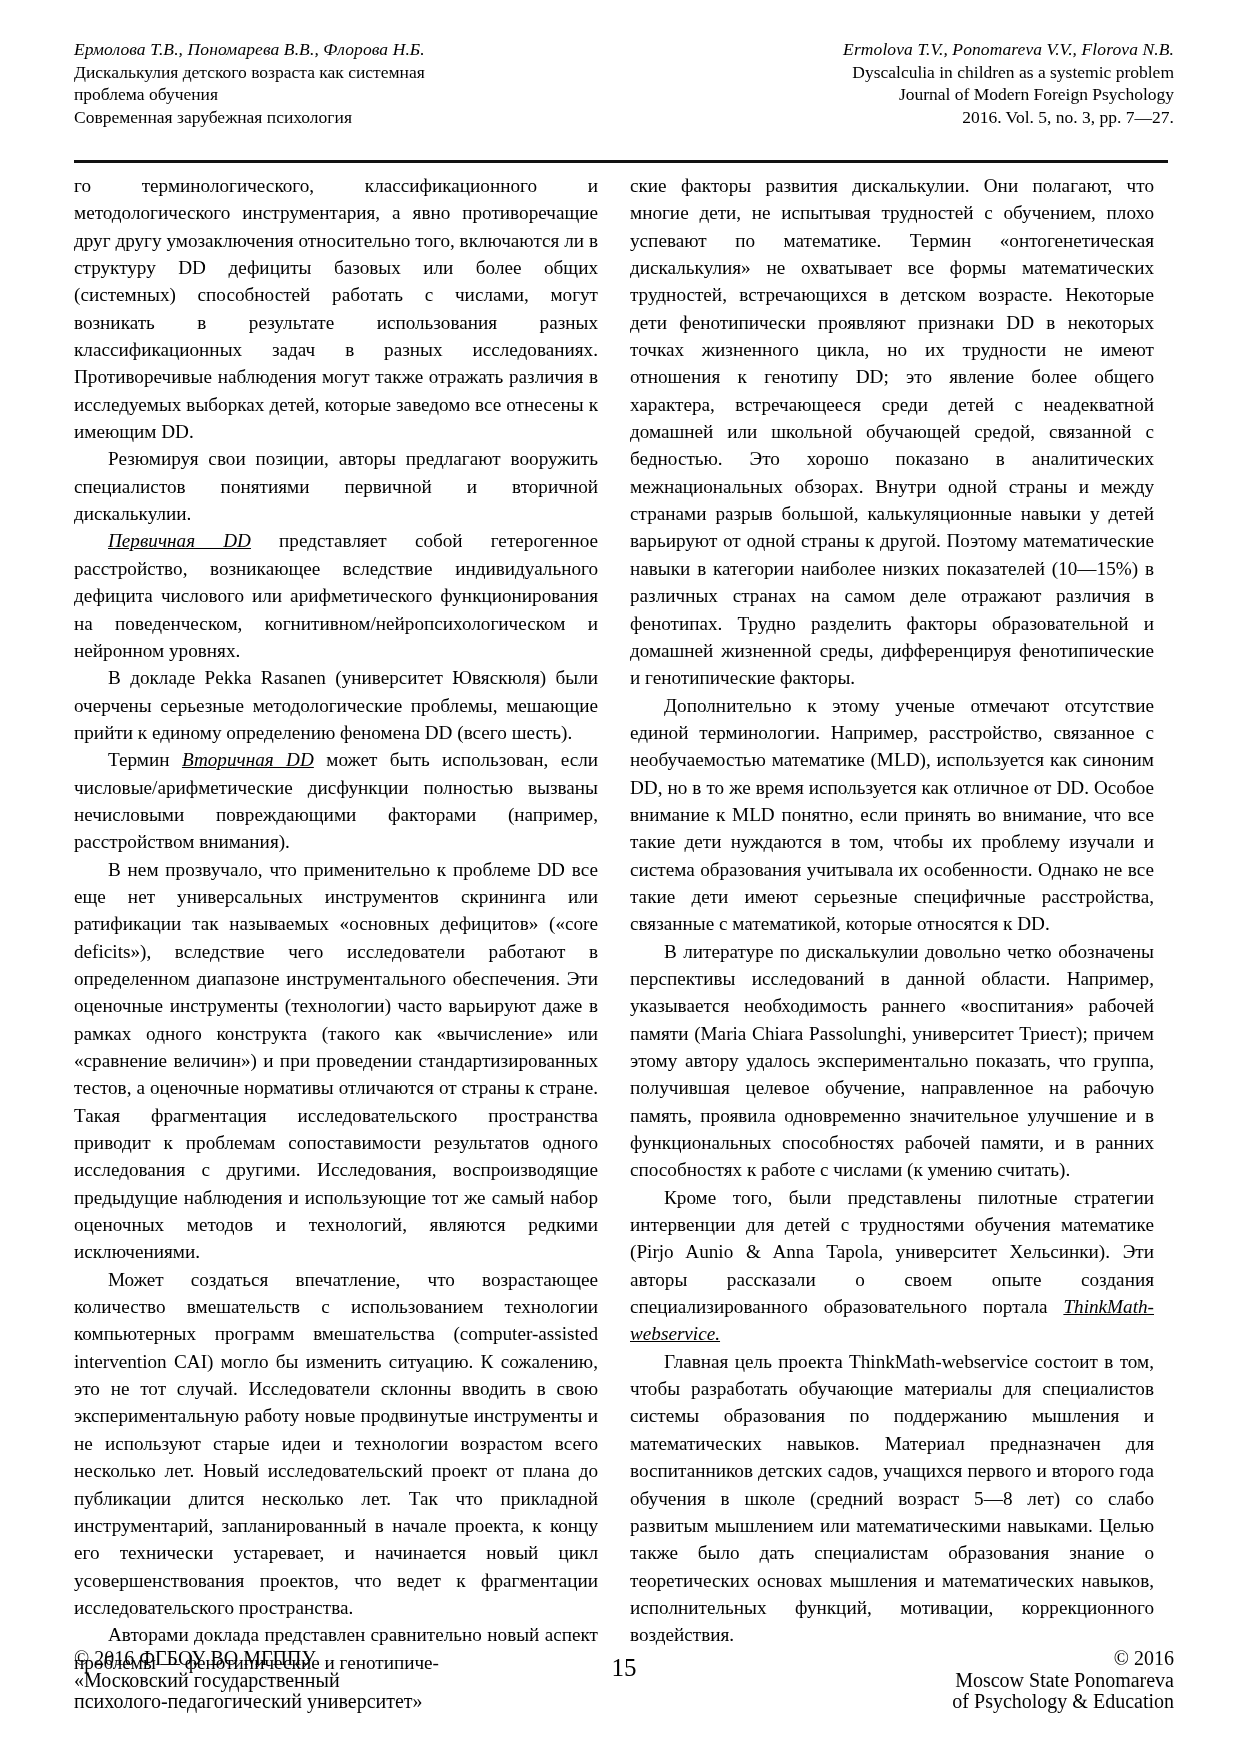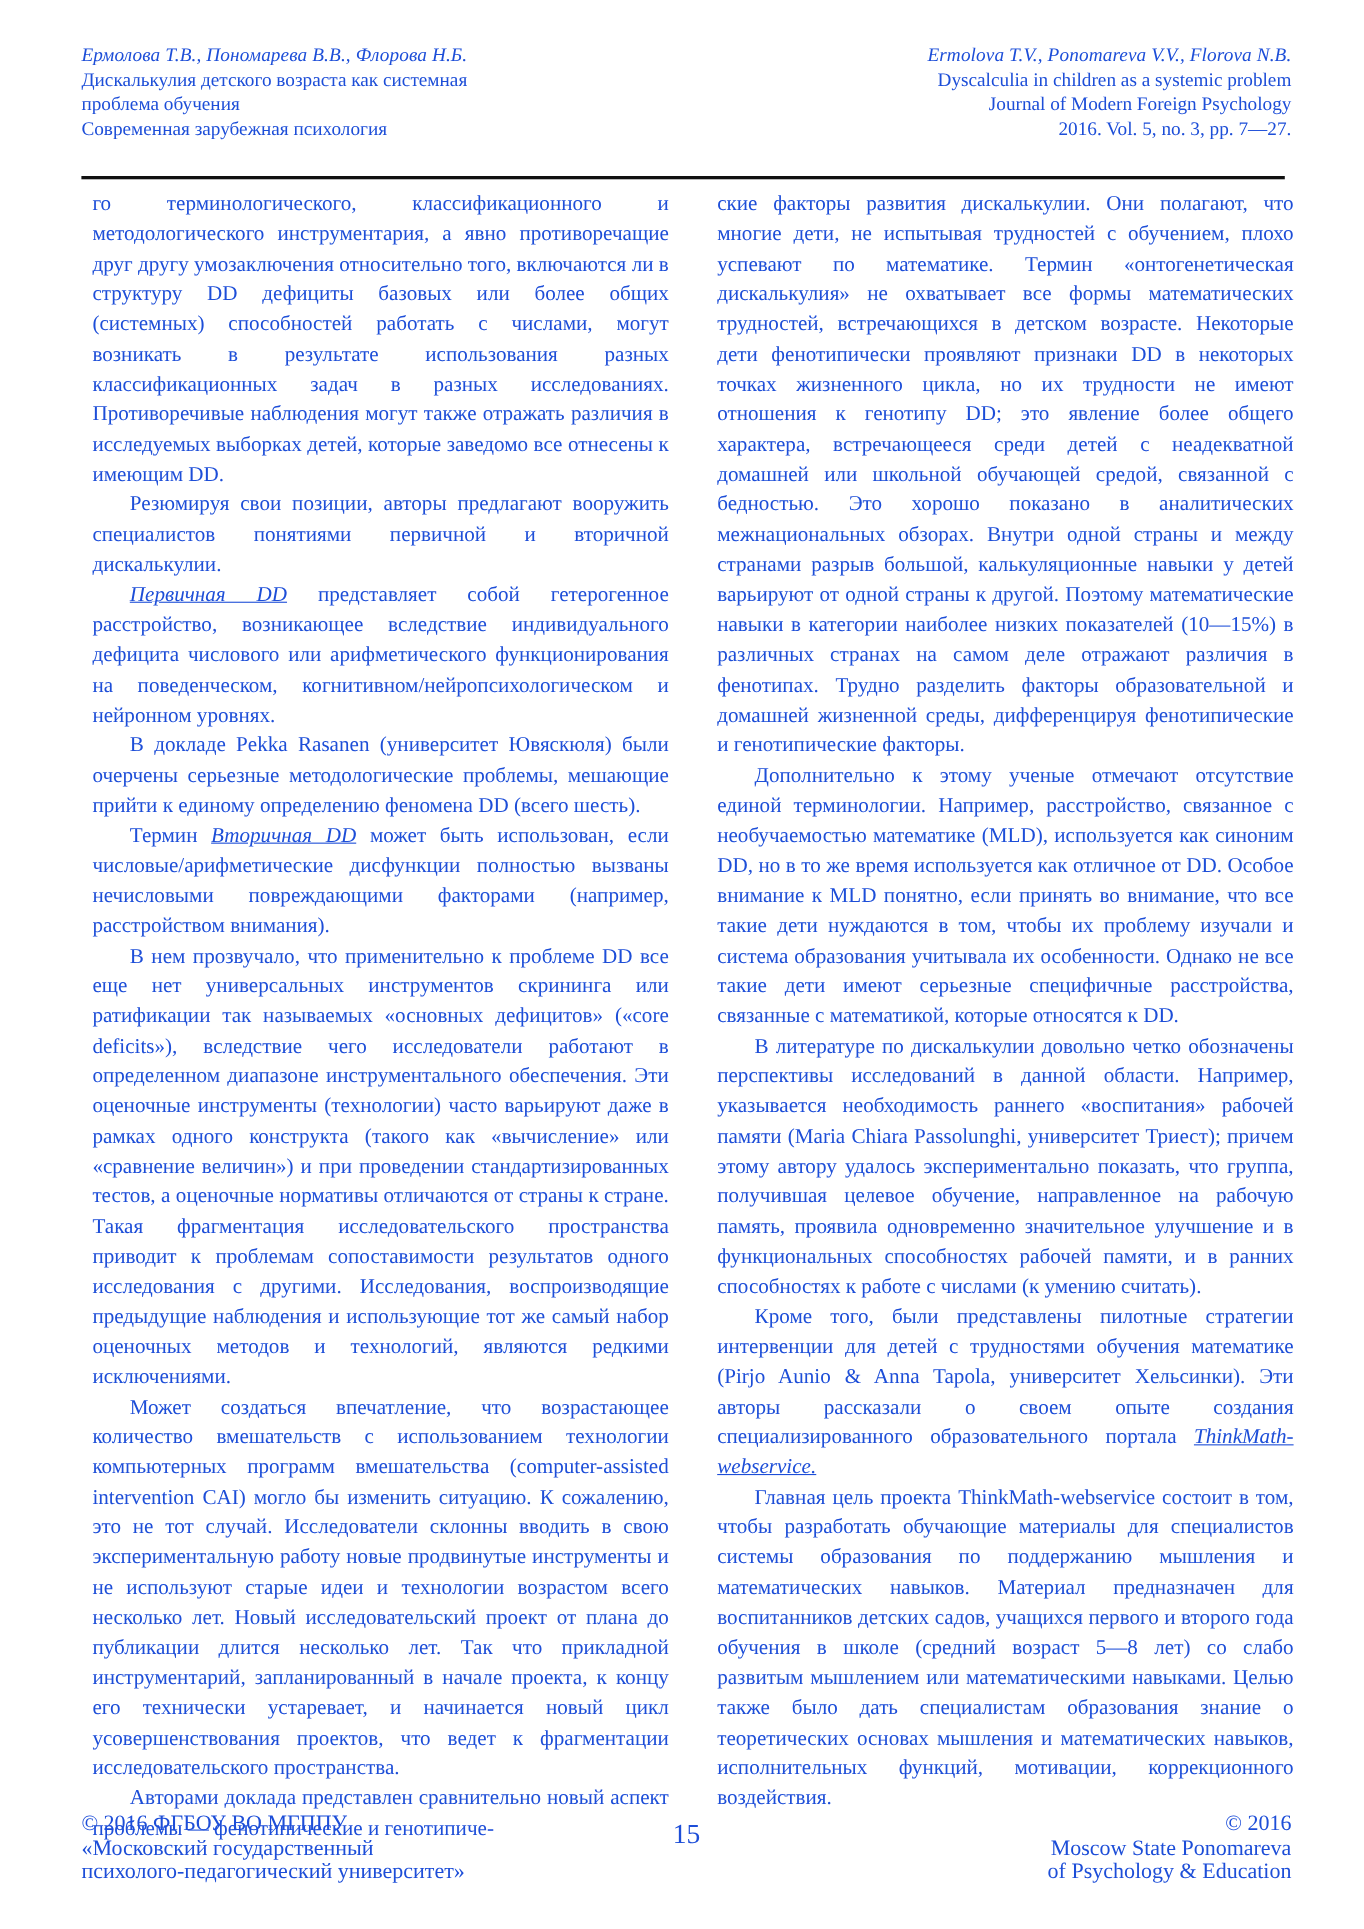--- a/index.html
+++ b/index.html
@@ -7,21 +7,21 @@
     margin: 0;
     padding: 0;
     background: #ffffff;
   }
   .page {
     position: relative;
     width: 1240px;
     height: 1754px;
     margin: 0 auto;
     background: #ffffff;
-    color: #1d4ed8;
+    color: #000000;
     font-family: "Liberation Serif", "DejaVu Serif", serif;
     box-sizing: border-box;
     overflow: hidden;
   }
 
   
   .running-head {
     position: absolute;
     top: 38px;
     left: 74px;
@@ -49,24 +49,24 @@
     left: 74px;
     width: 1094px;
     height: 3px;
     background: #111111;
   }
 
   
   .columns {
     position: absolute;
     top: 172px;
-    left: 84px;
+    left: 74px;
     width: 1094px;
     display: flex;
-    gap: 44px;
+    gap: 32px;
   }
   .column {
     width: 524px;
     font-size: 19.2px;
     line-height: 27.35px;
     text-align: justify;
     text-justify: inter-word;
     hyphens: manual;
   }
   .column p {

